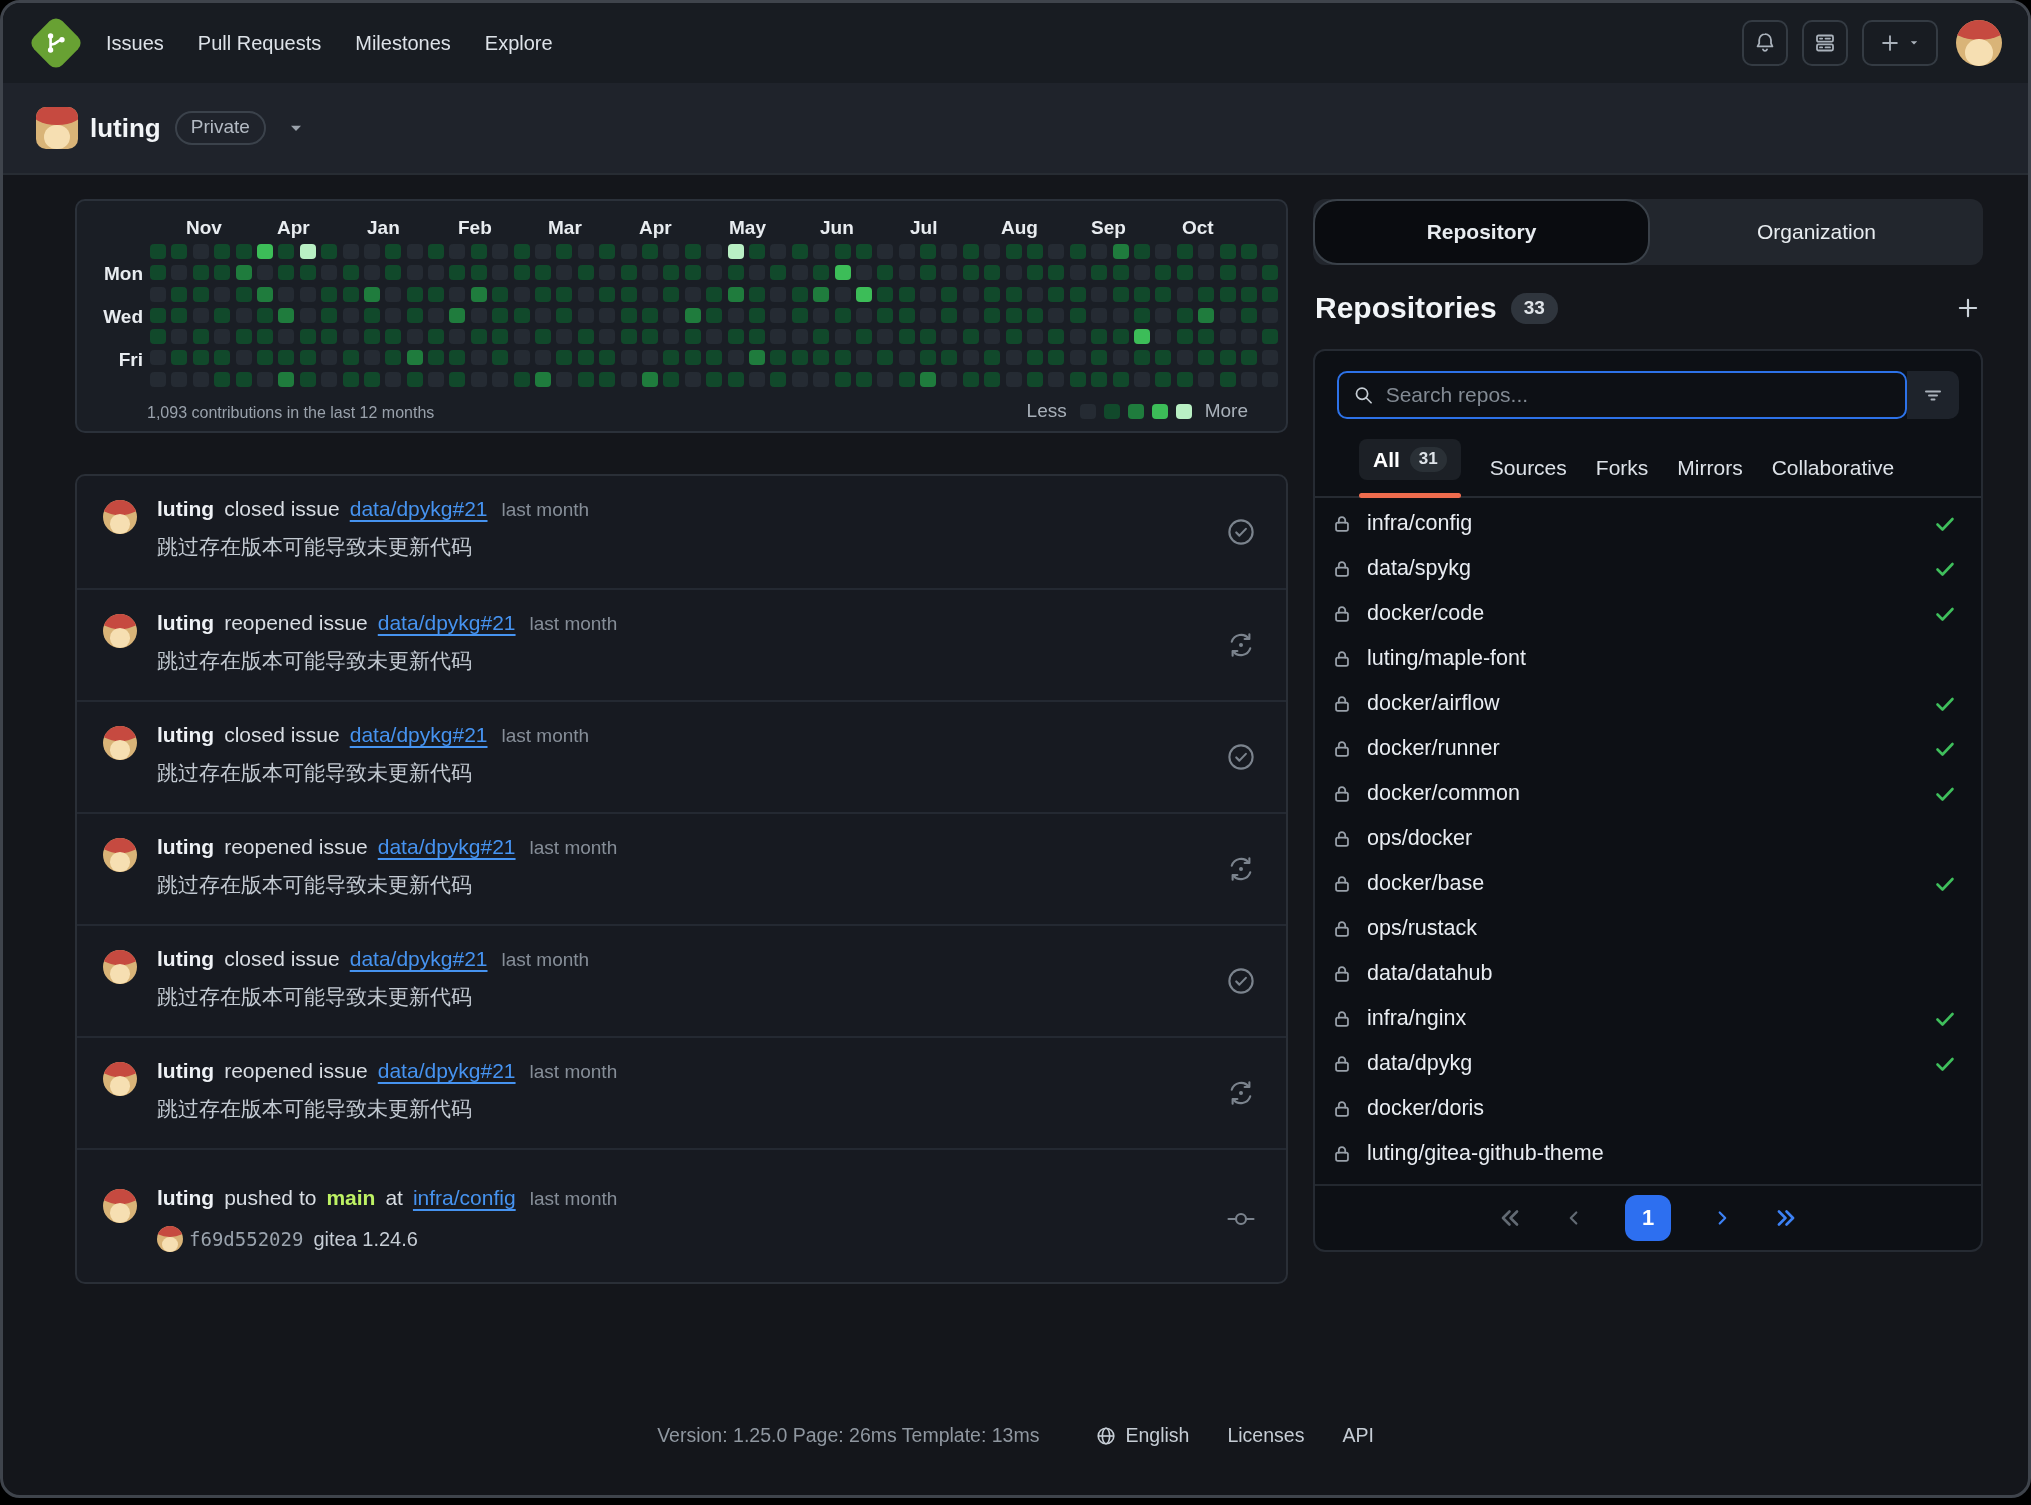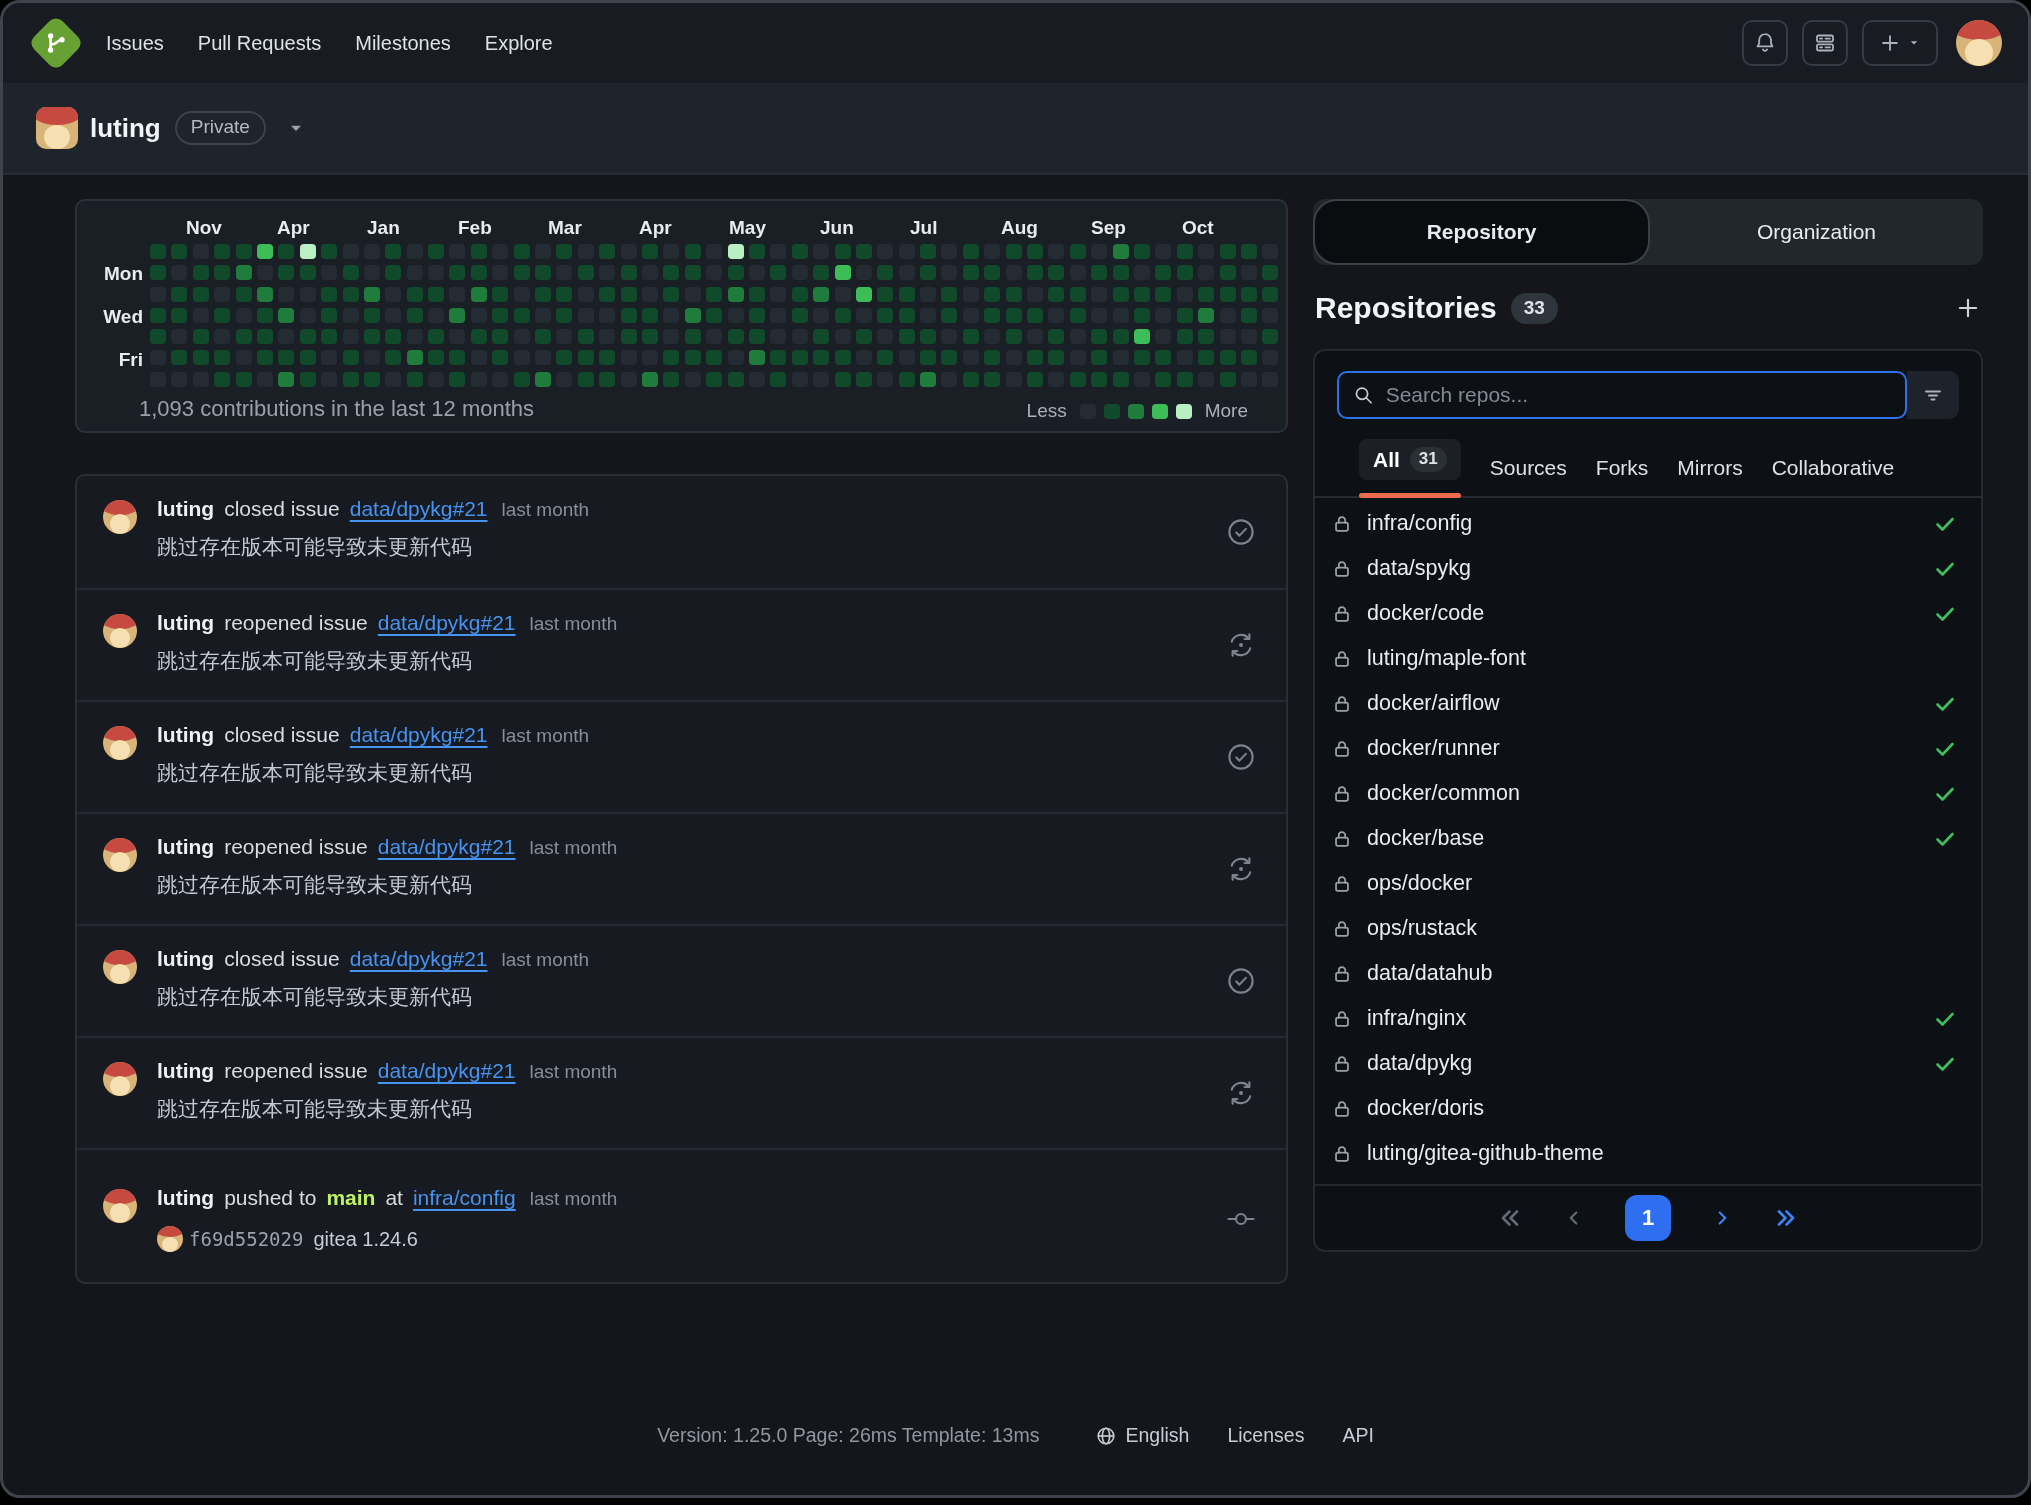--- a/index.html
+++ b/index.html
@@ -50,21 +50,21 @@
 .hm-days { position:absolute; left:0; top:43px; width:66px; }
 .hm-day { position:absolute; right:0; width:66px; text-align:right; color:#e8ecf0; font-size:19px; font-weight:bold; }
 .hm-grid { position:absolute; left:73px; top:43px; display:grid;
   grid-template-rows:repeat(7,15px); grid-auto-flow:column; grid-auto-columns:16px; gap:6.3px 5.4px; }
 .hm-cell { width:16px; height:15px; border-radius:4px; background:#252b33; }
 .hm-cell.l0 { background:#252b33; }
 .hm-cell.l1 { background:#11492b; }
 .hm-cell.l2 { background:#1f7c3d; }
 .hm-cell.l3 { background:#3cbd58; }
 .hm-cell.l4 { background:#b9f0c4; }
-.hm-summary { position:absolute; left:62px; bottom:9px; color:#99a1ab; font-size:22px; }
+.hm-summary { position:absolute; left:70px; bottom:9px; color:#99a1ab; font-size:16px; }
 .hm-legend { position:absolute; right:38px; bottom:9px; display:flex; align-items:center; gap:6px;
   color:#a8b0b9; font-size:19px; }
 .hm-legend .hm-cell { margin:0 1px; }
 .hm-legend .less { margin-right:6px; }
 .hm-legend .more { margin-left:6px; }
 
 
 .feed-card { margin-top:41px; background:#171a21; border:2px solid #2a2f37; border-radius:10px; }
 .feed-item { display:flex; padding:21px 30px 21px 26px; border-top:2px solid #242932; min-height:112px; }
 .feed-item:first-child { border-top:none; }
@@ -926,37 +926,37 @@
     </span>
   </div>
 
   <div class="repo-row">
     <span class="repo-lock">
       <svg width="22" height="22" viewBox="0 0 24 24" fill="none" stroke="currentColor" stroke-width="1.9" stroke-linecap="round">
         <rect x="5.5" y="10.5" width="13" height="9" rx="2"></rect>
         <path d="M8.5 10.5V8a3.5 3.5 0 0 1 7 0v2.5"></path>
       </svg>
     </span>
+    <span class="repo-name">ops/docker</span>
+
+  </div>
+
+  <div class="repo-row">
+    <span class="repo-lock">
+      <svg width="22" height="22" viewBox="0 0 24 24" fill="none" stroke="currentColor" stroke-width="1.9" stroke-linecap="round">
+        <rect x="5.5" y="10.5" width="13" height="9" rx="2"></rect>
+        <path d="M8.5 10.5V8a3.5 3.5 0 0 1 7 0v2.5"></path>
+      </svg>
+    </span>
     <span class="repo-name">docker/base</span>
     <span class="repo-check">
       <svg width="24" height="24" viewBox="0 0 24 24" fill="none" stroke="currentColor" stroke-width="2.6" stroke-linecap="round" stroke-linejoin="round">
         <path d="M4.5 12.5l5 5L19.5 7"></path>
       </svg>
     </span>
-  </div>
-
-  <div class="repo-row">
-    <span class="repo-lock">
-      <svg width="22" height="22" viewBox="0 0 24 24" fill="none" stroke="currentColor" stroke-width="1.9" stroke-linecap="round">
-        <rect x="5.5" y="10.5" width="13" height="9" rx="2"></rect>
-        <path d="M8.5 10.5V8a3.5 3.5 0 0 1 7 0v2.5"></path>
-      </svg>
-    </span>
-    <span class="repo-name">ops/docker</span>
-
   </div>
 
   <div class="repo-row">
     <span class="repo-lock">
       <svg width="22" height="22" viewBox="0 0 24 24" fill="none" stroke="currentColor" stroke-width="1.9" stroke-linecap="round">
         <rect x="5.5" y="10.5" width="13" height="9" rx="2"></rect>
         <path d="M8.5 10.5V8a3.5 3.5 0 0 1 7 0v2.5"></path>
       </svg>
     </span>
     <span class="repo-name">ops/rustack</span>

